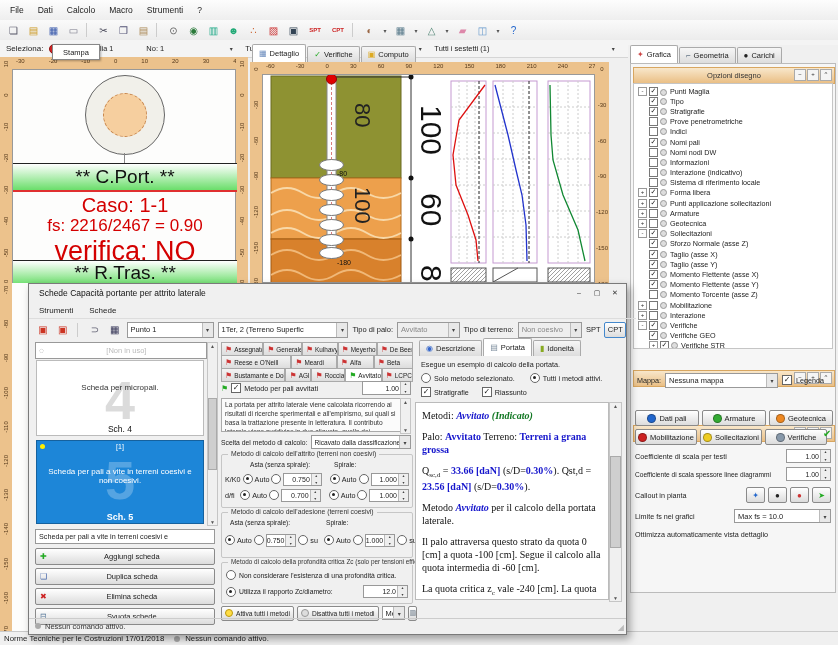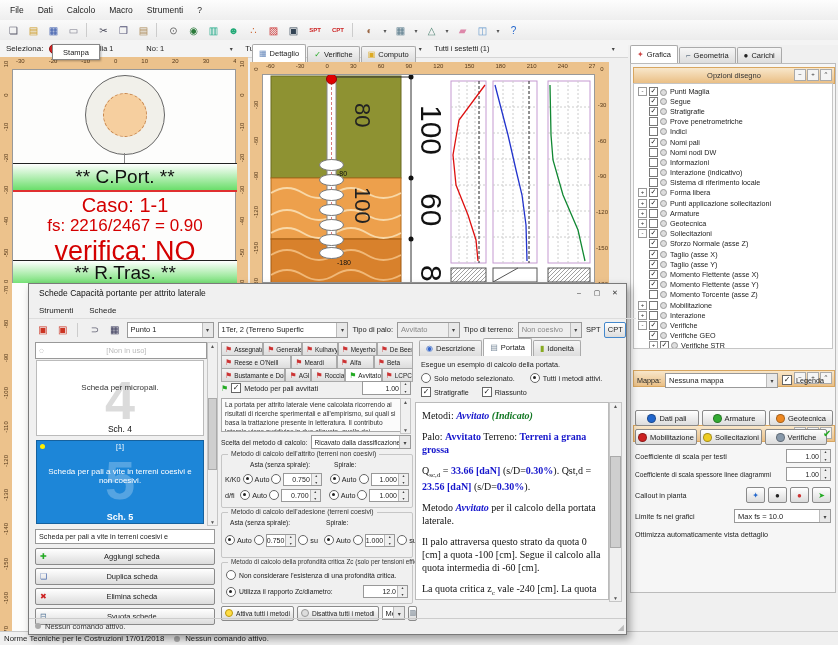--- a/index.html
+++ b/index.html
@@ -362,21 +362,21 @@
       <div class="abs" id="tree" style="left:2px;top:19px;width:200px;height:266px;background:#fff;border:1px solid #c5c5c5;box-sizing:border-box;padding:2px 0 0 2px;overflow:hidden;">
           <span class="trow" style="padding-left: 2px; align-items: flex-end;">
             <span class="texp">-</span>
             <span class="cb">✓</span>
             <span class="tdot"></span>
             <span>Punti Maglia</span>
           </span>
           <span class="trow" style="padding-left: 13px;">
             <span class="cb">✓</span>
             <span class="tdot"></span>
-            <span>Segue</span>
+            <span>Tipo</span>
           </span>
           <span class="trow" style="padding-left: 13px;">
             <span class="cb">✓</span>
             <span class="tdot"></span>
             <span>Stratigrafie</span>
           </span>
           <span class="trow" style="padding-left: 13px;">
             <span class="cb"></span>
             <span class="tdot"></span>
             <span>Prove penetrometriche</span>

